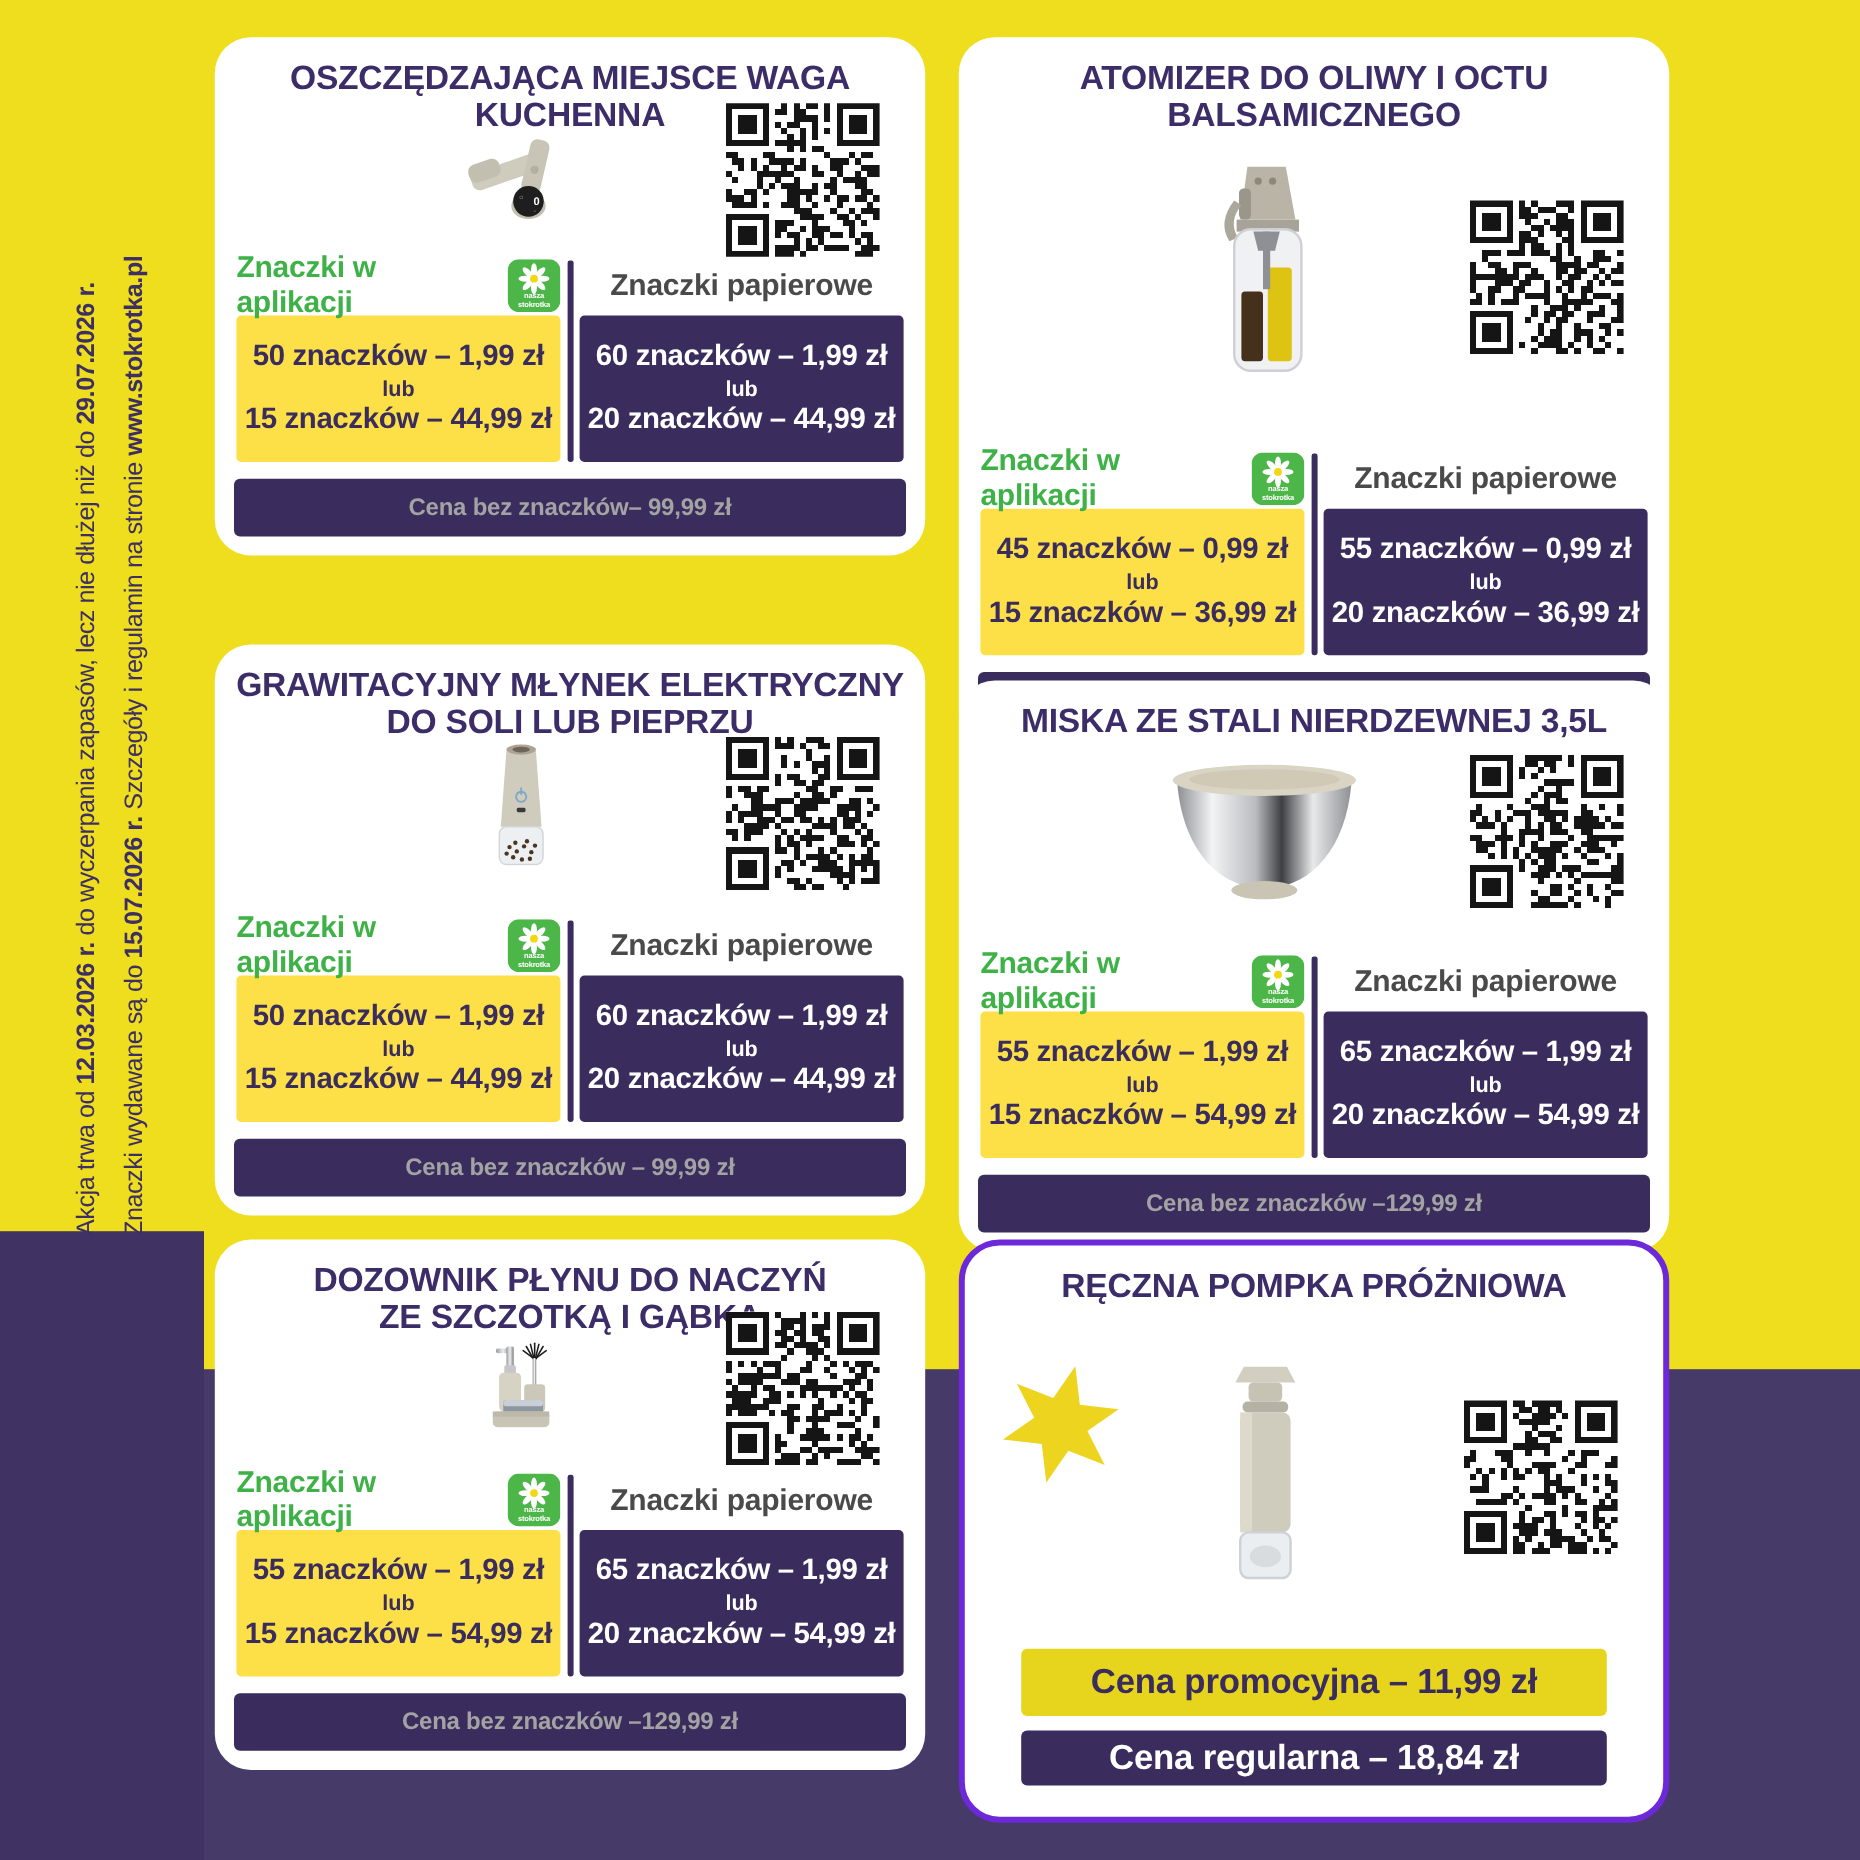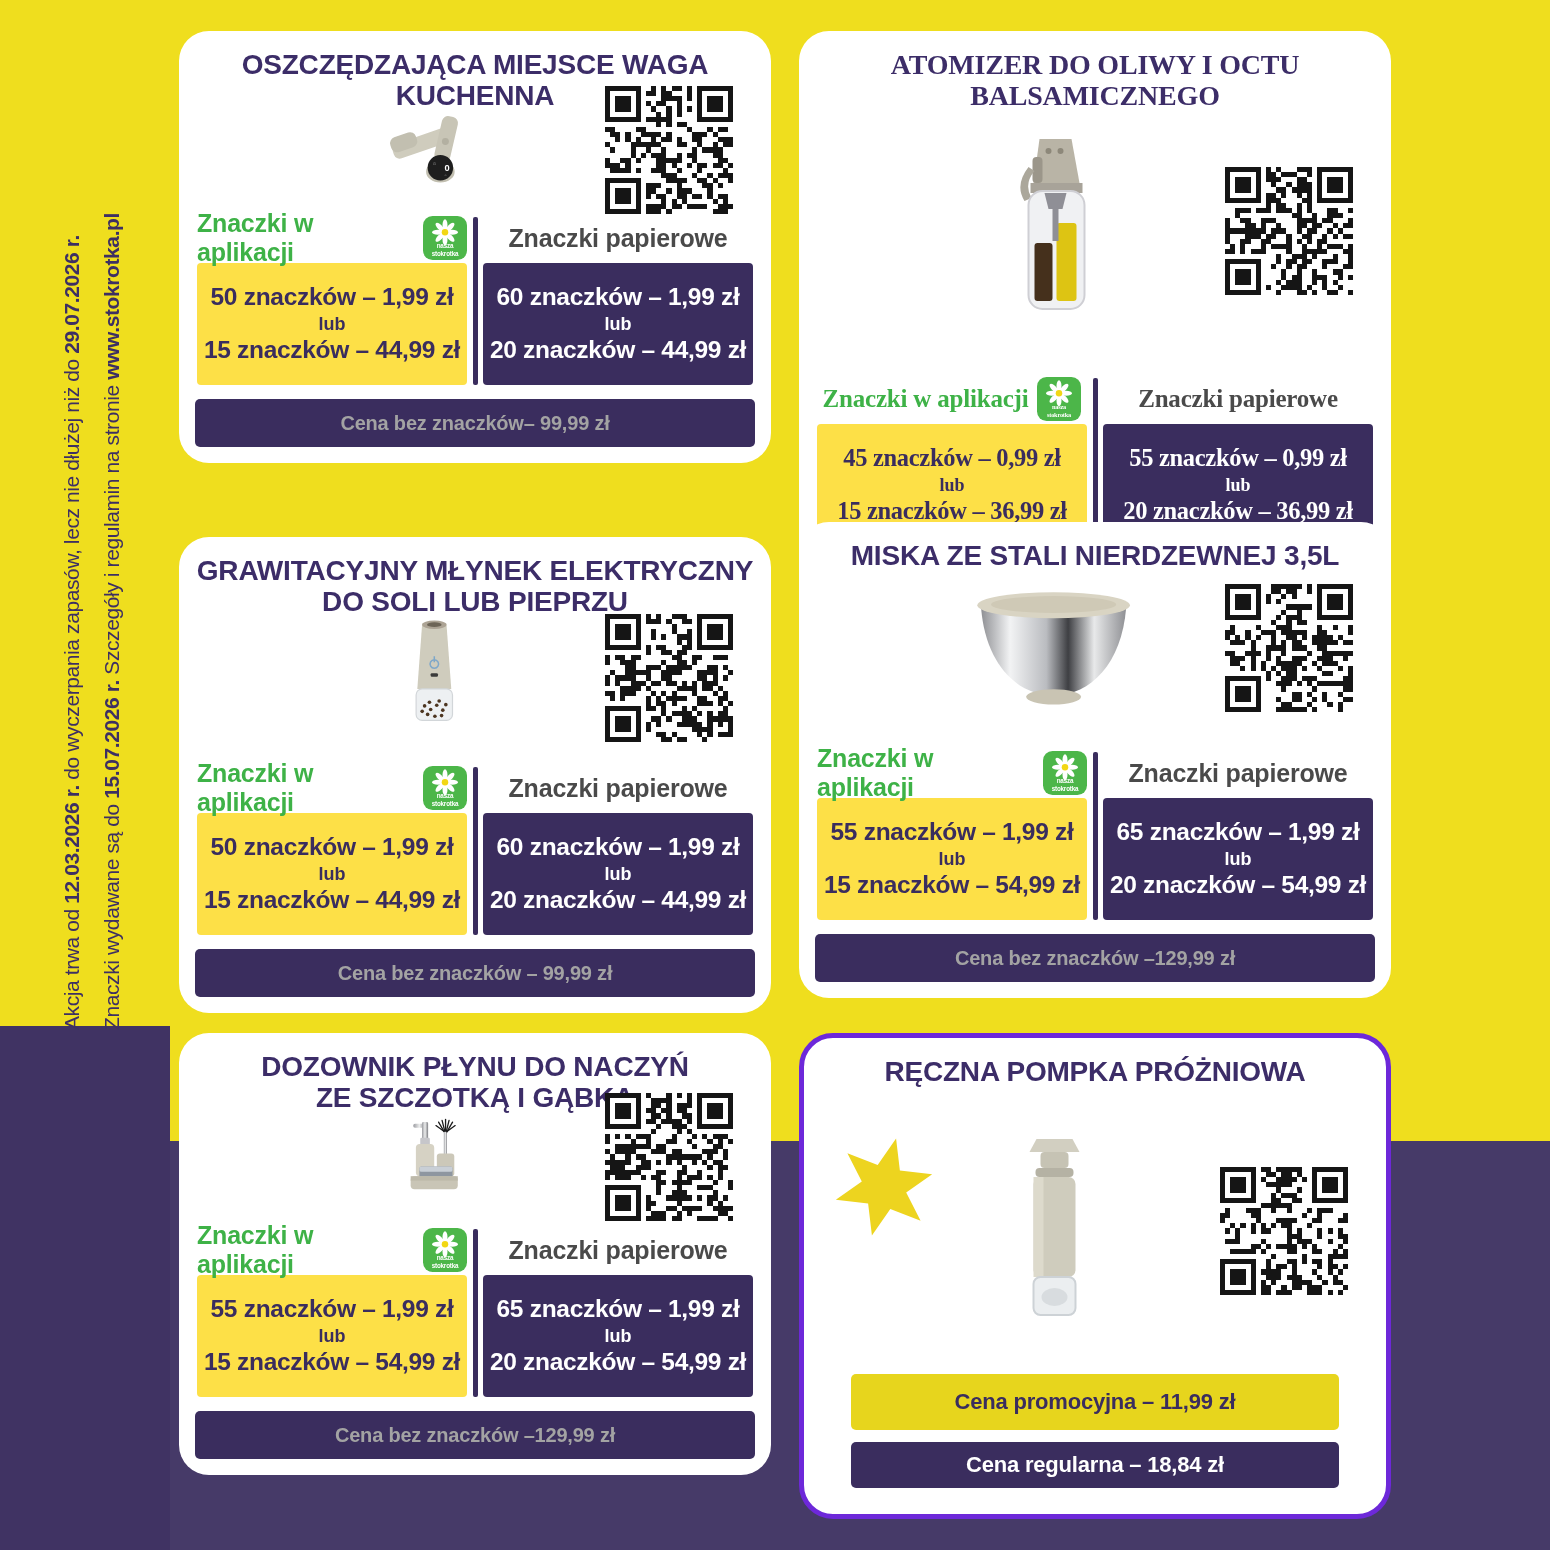--- a/index.html
+++ b/index.html
@@ -19,23 +19,23 @@
   .vtext b{font-weight:700;}
   #vline1{left:60px;top:1030px;}
   #vline2{left:100px;top:1030px;}
 
   
   .card{
     position:absolute;width:592px;background:#ffffff;border-radius:30px;
     display:flex;flex-direction:column;box-sizing:border-box;
   }
   #card1{left:179px;top:31px;height:432px;}
-  #card2{left:799px;top:31px;height:593px;font-family:Liberation Serif, serif;}
+  #card2{left:799px;top:31px;height:593px;}
   #card3{left:179px;top:537px;height:476px;}
-  #card4{left:799px;top:522px;height:476px;}
+  #card4{left:799px;top:567px;height:476px;}
   #card5{left:179px;top:1033px;height:442px;}
   #card6{left:799px;top:1033px;height:486px;border:5px solid #6d28d9;border-radius:34px;}
 
   .card-title{
     margin:18px 12px 0;text-align:center;font-weight:700;font-size:28px;line-height:1.12;
     color:#3C2D68;letter-spacing:-0.2px;
   }
   .product-area{position:relative;flex:1;min-height:0;}
   .product-img{
     position:absolute;left:43%;top:50%;transform:translate(-50%,-50%);
@@ -69,21 +69,21 @@
 
   .price-bar{
     margin:14px 16px 16px;height:48px;border-radius:5px;background:#3A2D5E;
     color:#a3a3a3;font-weight:700;font-size:20px;display:flex;align-items:center;justify-content:center;
     letter-spacing:-0.2px;flex:0 0 auto;text-align:center;
   }
 
   
   .promo-bar{
     margin:0 47px 12px;border-radius:5px;display:flex;align-items:center;justify-content:center;
-    font-weight:700;font-size:22px;letter-spacing:-0.2px;flex:0 0 auto;
+    font-weight:700;font-size:29px;letter-spacing:-0.2px;flex:0 0 auto;
   }
   .promo-bar.yellow{height:56px;background:#E7D51D;color:#3A2D5E;}
   .promo-bar.purple{height:46px;background:#3A2D5E;color:#fff;margin-bottom:26px;}
   .promo-star{position:absolute;left:28px;top:48px;width:104px;height:104px;}
 </style>
 </head>
 <body>
 
 <div class="bg-sidebar-purple"></div>
 <div class="bg-main-purple"></div>

